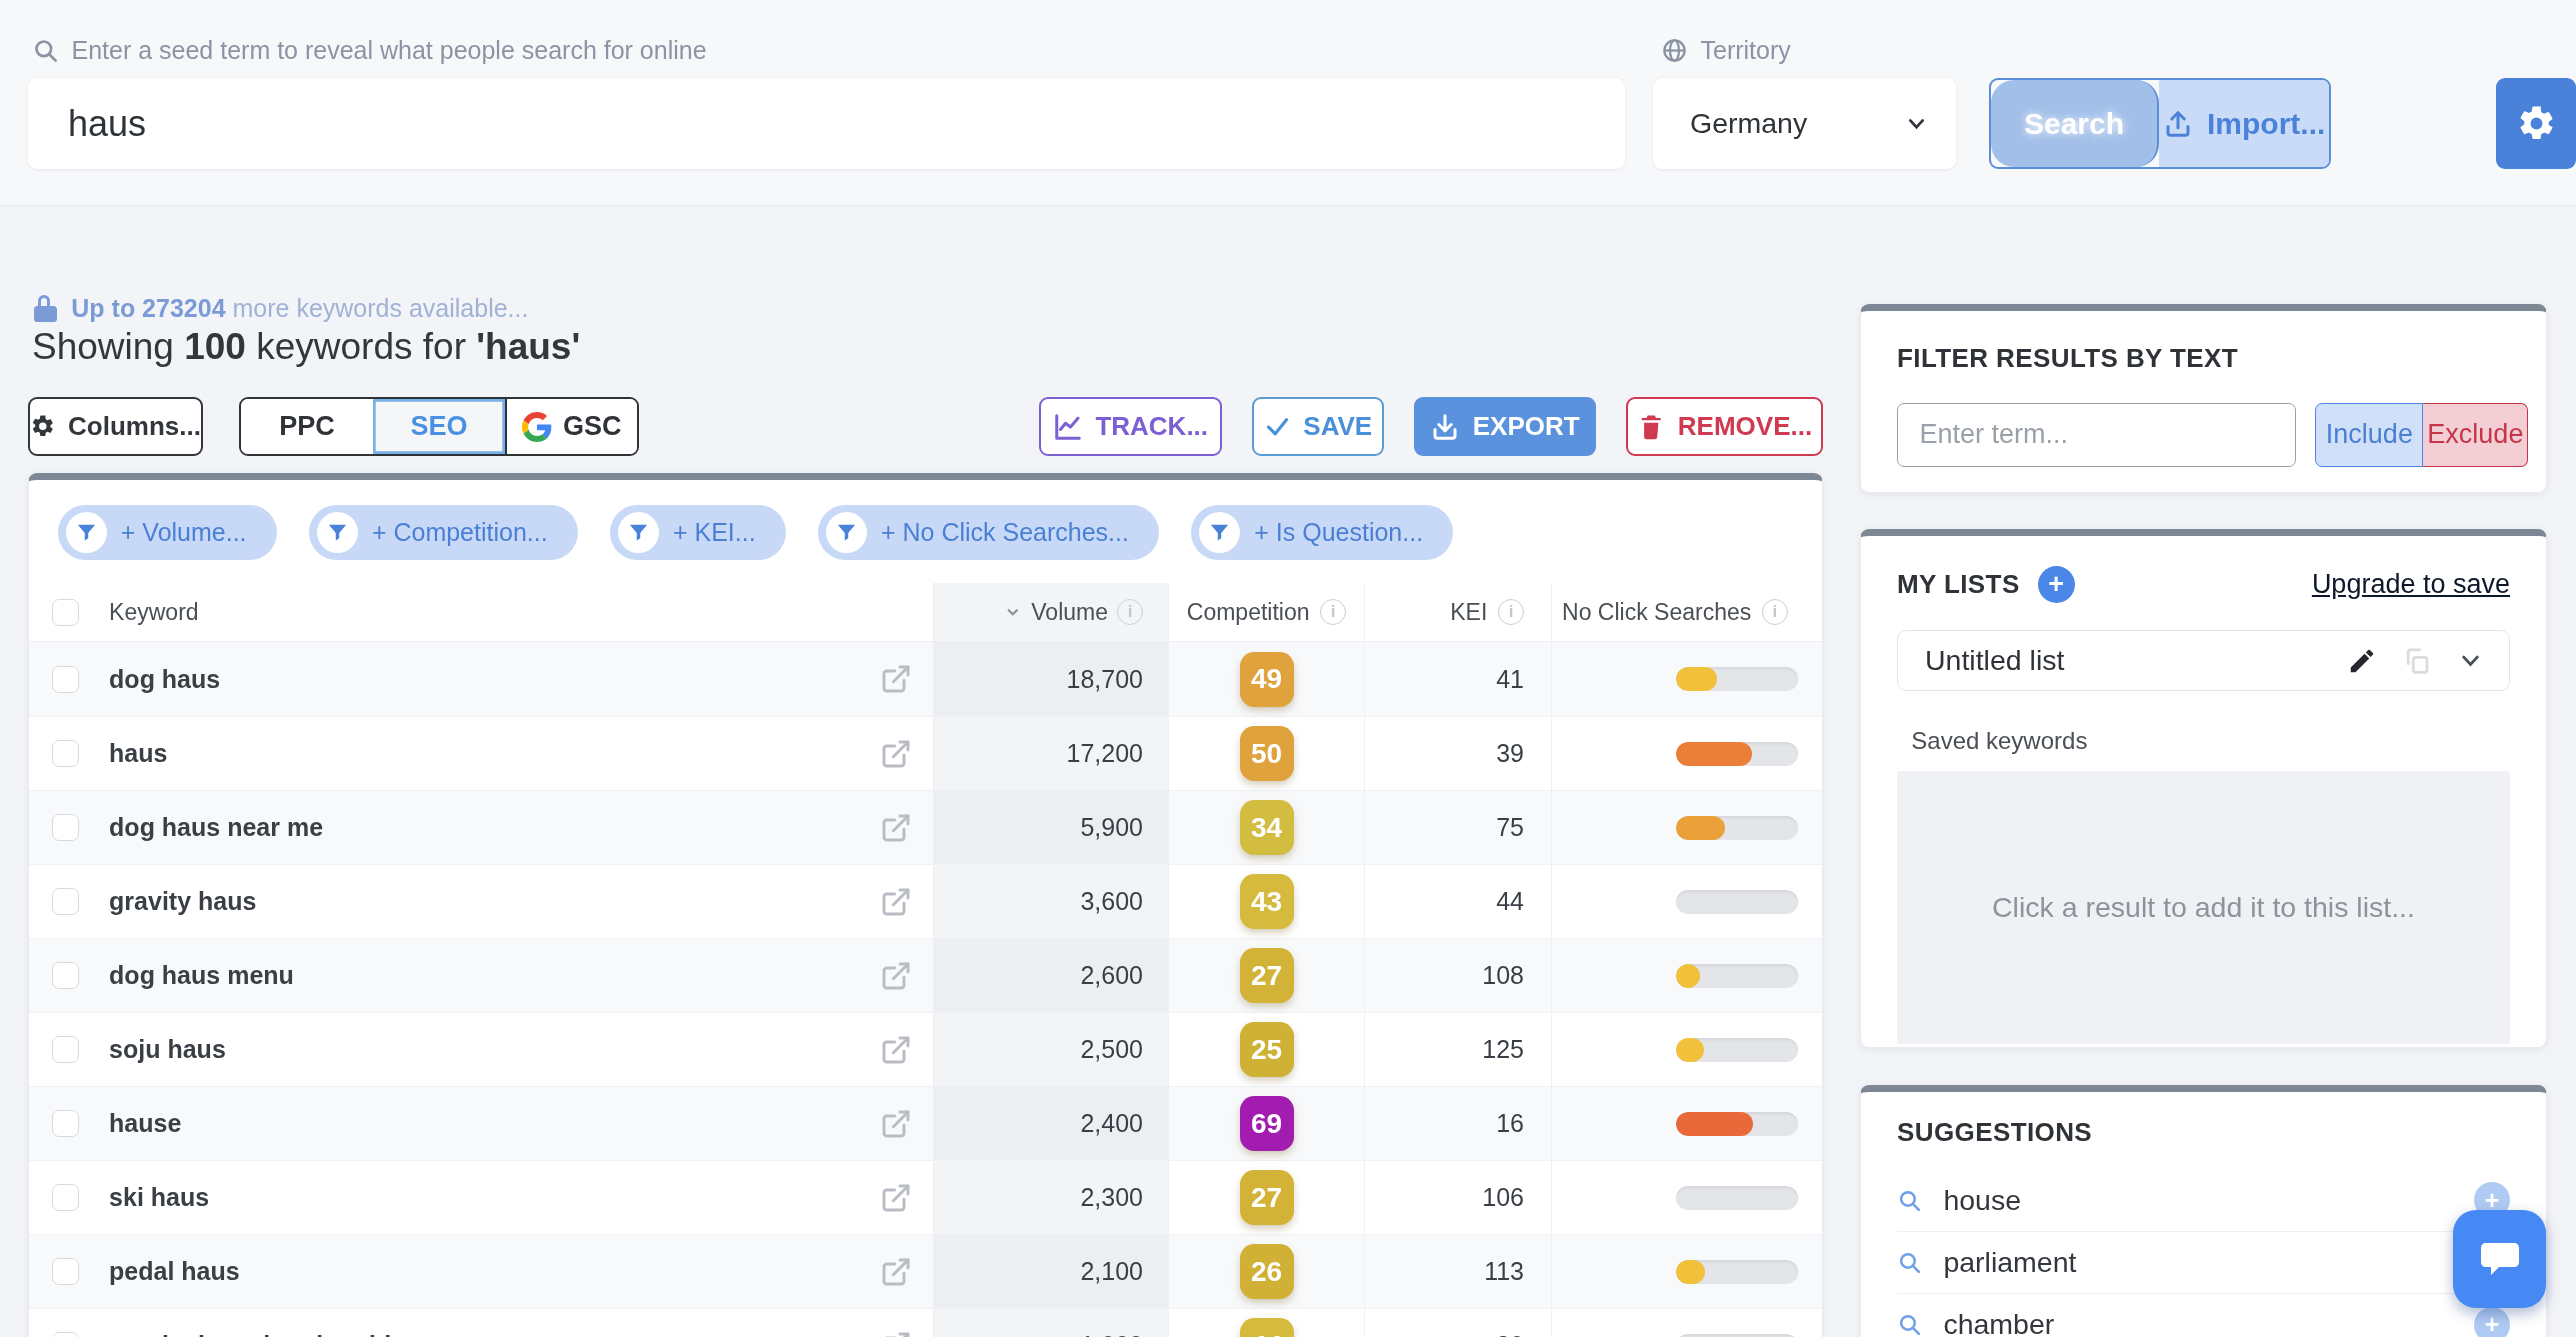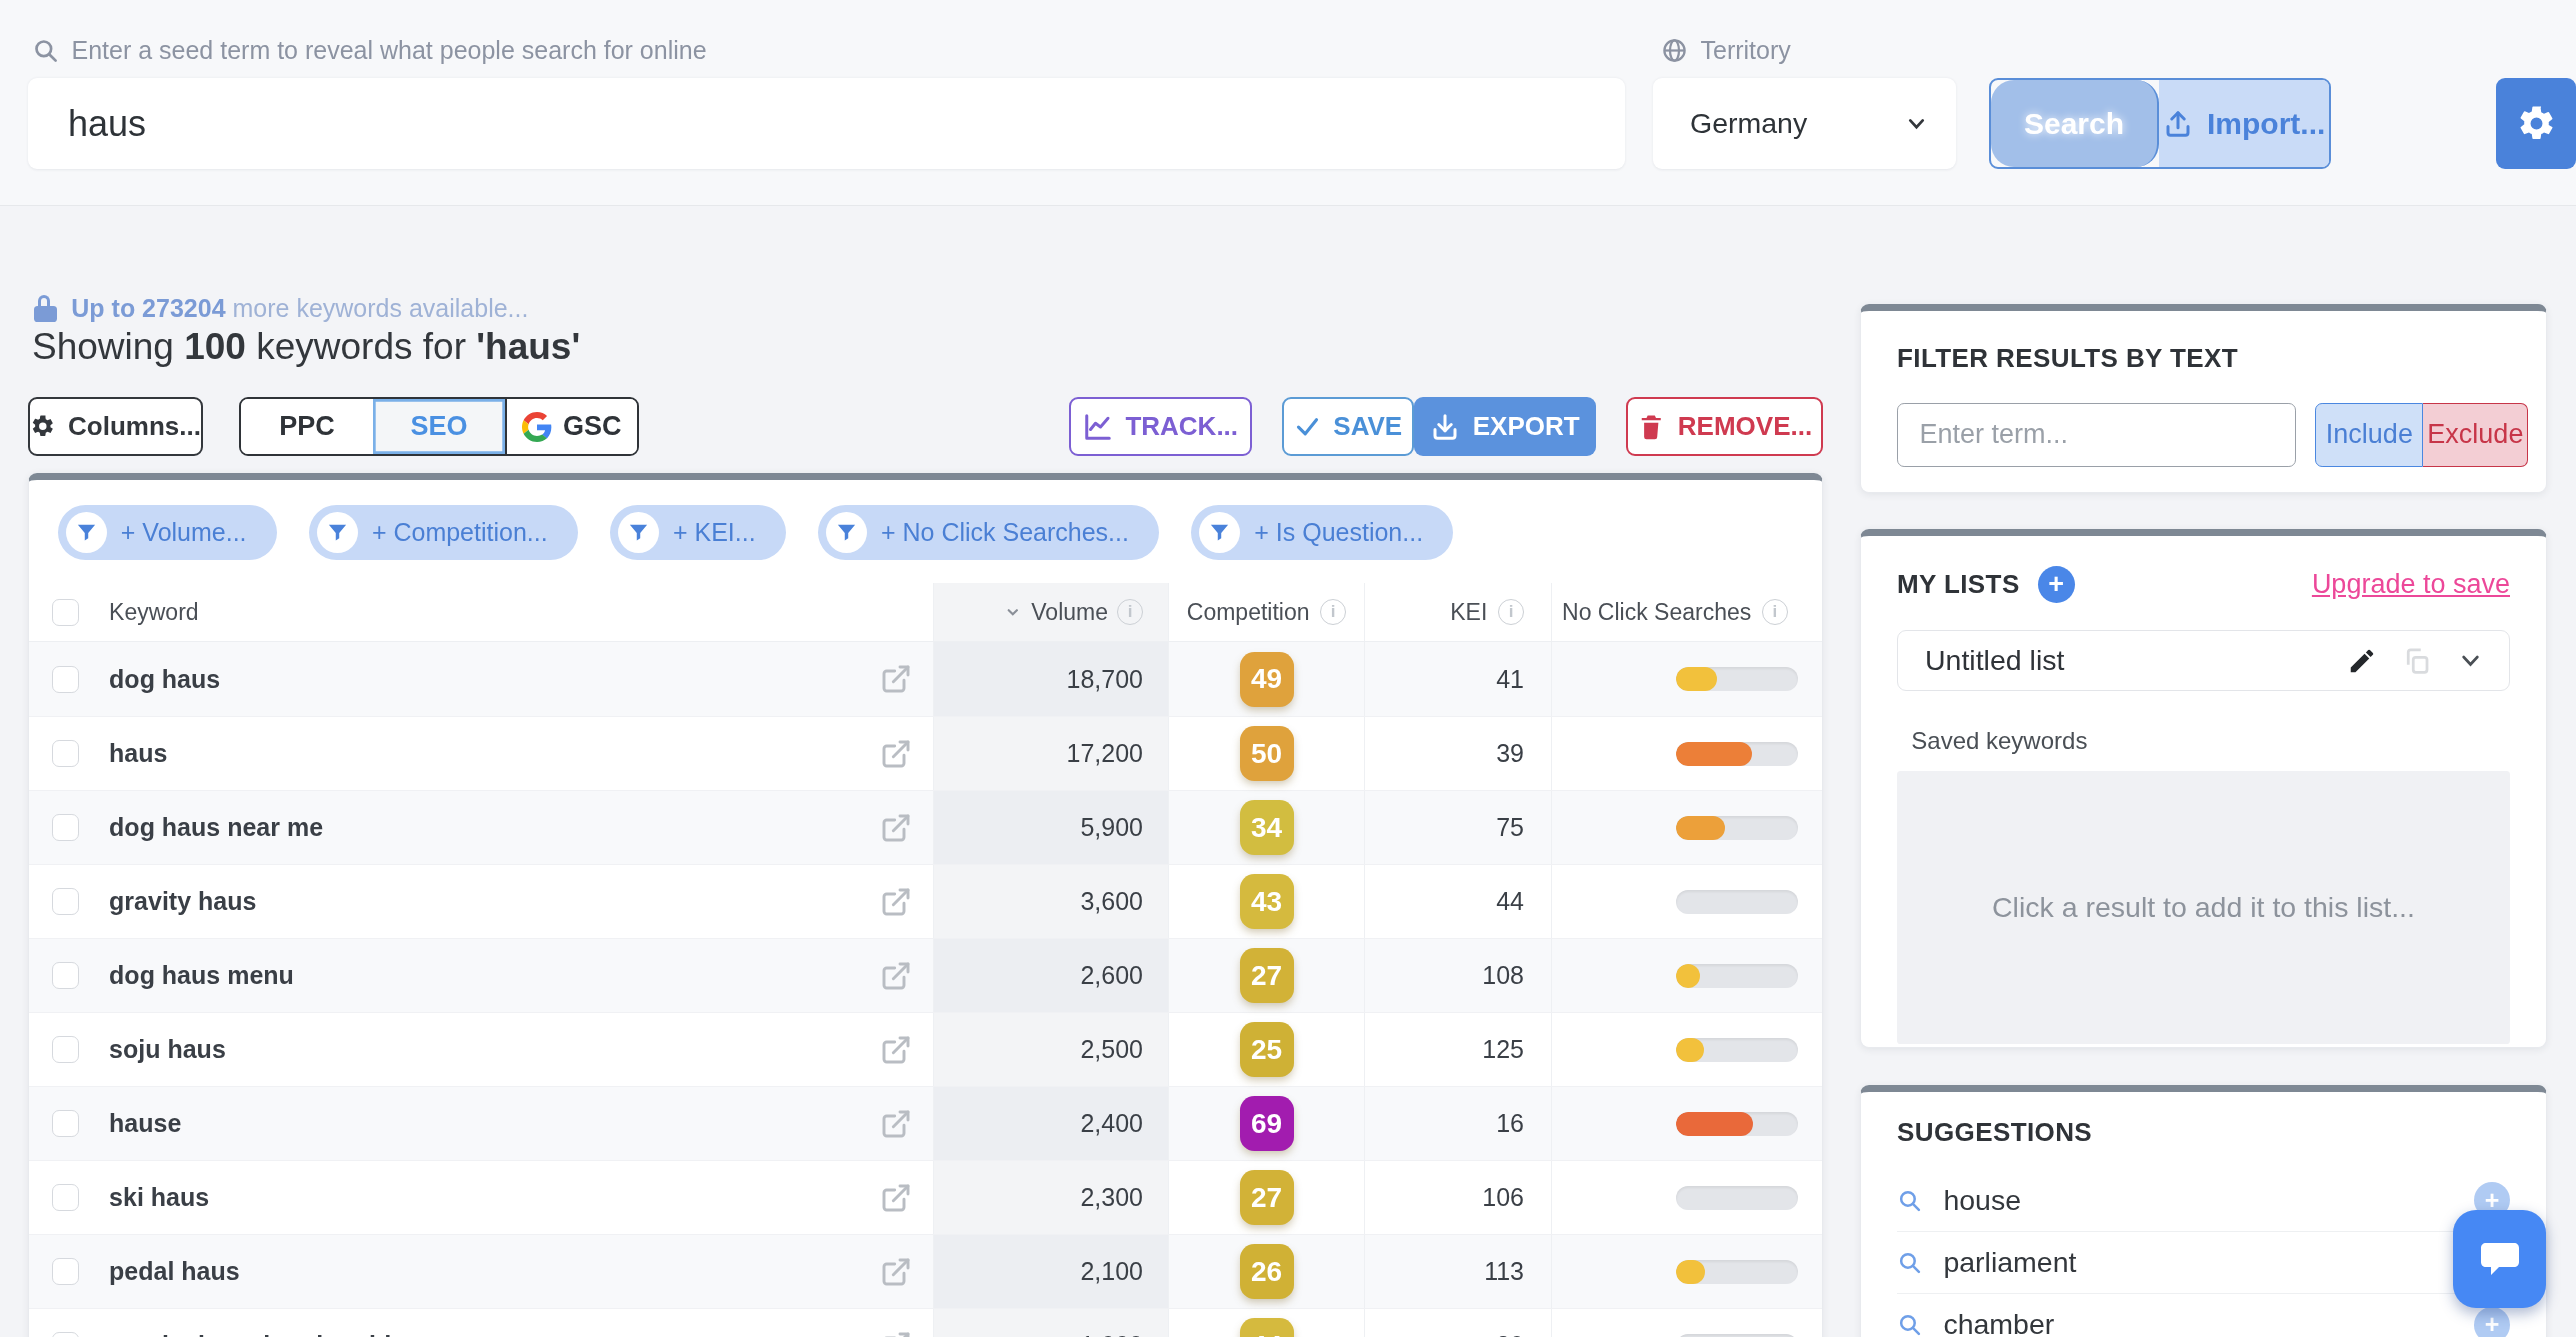--- a/index.html
+++ b/index.html
@@ -56,21 +56,21 @@
     overflow:hidden; background:#fff; }
   .seg { width:132px; display:flex; align-items:center; justify-content:center; gap:10.7px;
     font-size:27px; font-weight:bold; color:#2f3338; cursor:pointer; background:#fff; }
   .seg + .seg { border-left:2.2px solid #2f3338; }
   .seg.active { background:#f4f6f8; color:#4a90e2; box-shadow:inset 0 0 0 2.7px #7ab0e8;
     border-left:none; }
   .seg.after-active { border-left:2.2px solid #2f3338;text-align:center; }
   .toolbar .spacer { flex:1; }
   .btn-track { border-color:#7c5fd3; color:#7c5fd3; width:183px; padding:0; }
   .btn-save  { border-color:#5b9bd5; color:#4a90d8; width:132px; padding:0; margin-left:30px; }
-  .btn-export{ border:none; background:#5b92dd; color:#fff; width:182px; padding:16px; }
+  .btn-export{ border:none; background:#5b92dd; color:#fff; width:182px; padding:16px; margin-left:30px; }
   .btn-remove{ border-color:#cf3a50; color:#cf3a50; width:197px; padding:0; margin-left:30px; }
 
   
   .card { background:#fff; border:0.9px solid #e8eaee; border-top:7.1px solid #7e8894;
     border-radius:9px; box-shadow:0 1.8px 7.1px rgba(40,50,70,.08); }
   .results-card { position:absolute; left:28px; top:473px; width:1795px; height:945px;
     border-radius:9px 9px 0 0; }
   .chips-row { display:flex; gap:32px; padding:25px 36px 23px 28.5px; }
   .chip { height:55px; background:#c7d9f7; border-radius:28px; display:flex; align-items:center;
     gap:14.3px; padding:0 30px 0 8px; font-size:25px; color:#4a7fd4; cursor:pointer; }
@@ -127,21 +127,21 @@
   .btn-exclude { width:105px; height:64px; background:#f3ced4; color:#c73548;
     border:1.8px solid #c73548; border-left:none; border-radius:0 7.1px 7.1px 0; font-size:27px;
     display:flex; align-items:center; justify-content:center; cursor:pointer; }
 
   .lists-card { position:absolute; left:1860px; top:529px; width:687px; height:519px;
     padding:30px 36px; }
   .lists-head { display:flex; align-items:center; }
   .plus-circle { width:37px; height:37px; border-radius:50%; background:#4a87e8; color:#fff;
     font-size:27px; font-weight:bold; display:inline-flex; align-items:center;
     justify-content:center; margin-left:18px; cursor:pointer; }
-  .upgrade-link { margin-left:auto; font-size:27px; color:#ec4899; text-decoration:underline;
+  .upgrade-link { margin-left:auto; font-size:27px; color:#0f172a; text-decoration:underline;
     cursor:pointer; }
   .list-box { margin-top:27px; height:61px; border:1.8px solid #e3e5e9; border-radius:9px;
     display:flex; align-items:center; padding:0 25px 0 27px; }
   .list-name { font-size:28.5px; color:#2f3338; }
   .list-box .icons { margin-left:auto; display:flex; align-items:center; gap:25px; }
   .list-box .icons span { display:inline-flex; cursor:pointer; }
   .saved-label { margin-top:36px; font-size:24px; color:#4a4f55; padding-left:14.3px; }
   .empty-box { margin-top:16px; height:273px; background:#f0f1f4; border-radius:3.6px;
     display:flex; align-items:center; justify-content:center; font-size:28.5px; color:#8d939c; }
 

